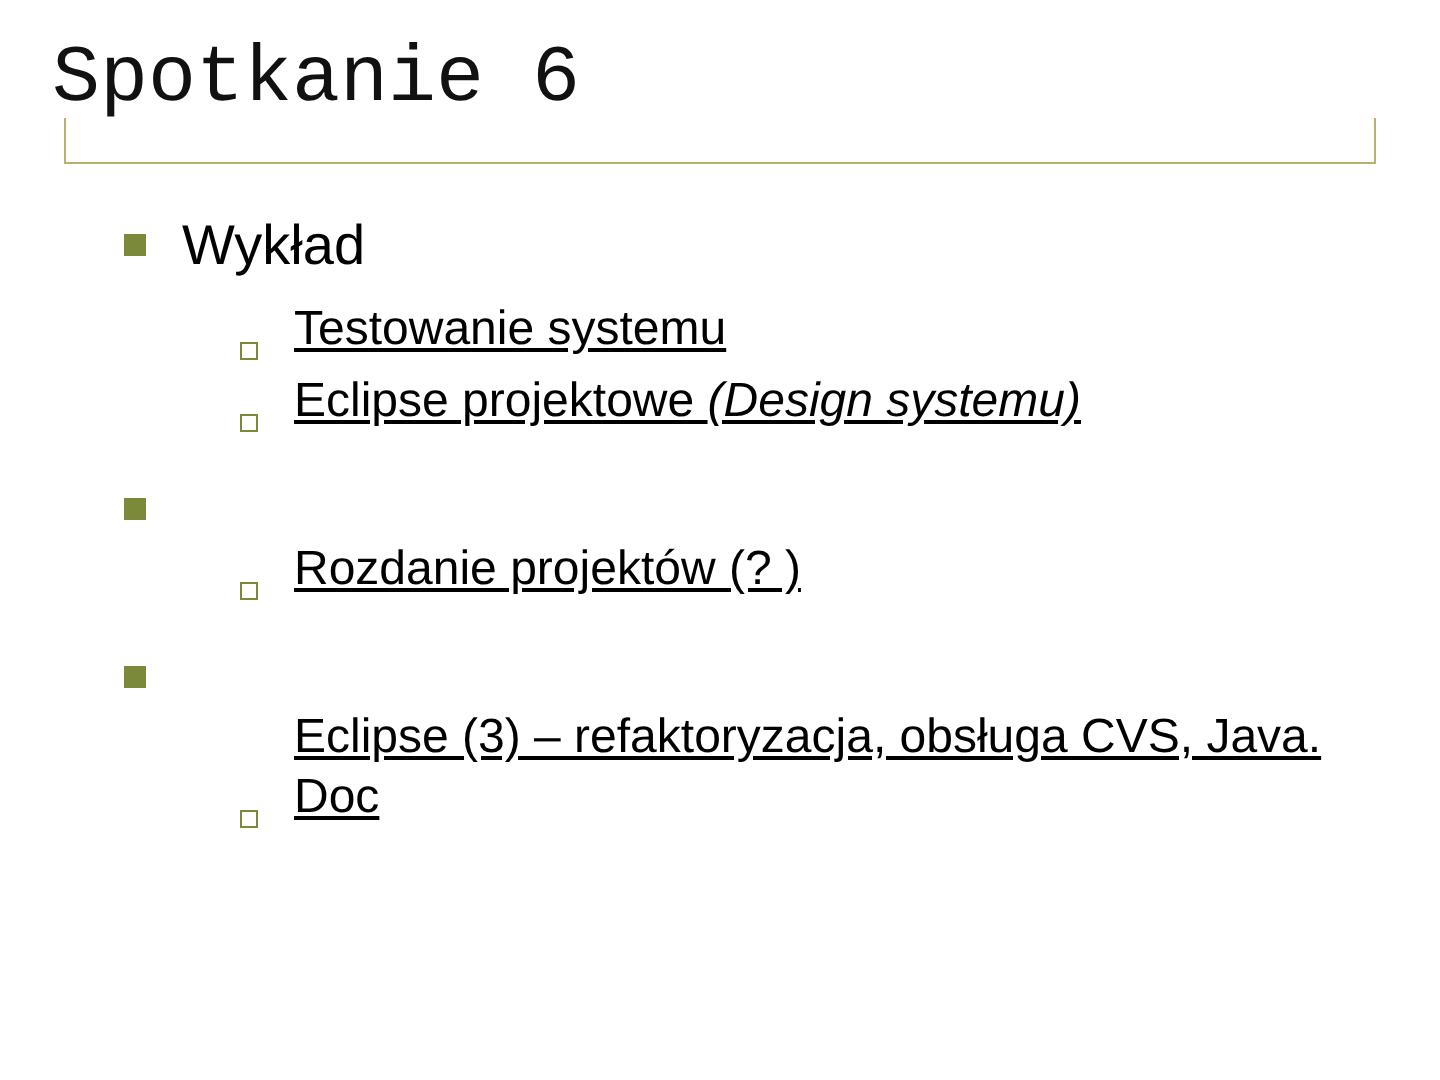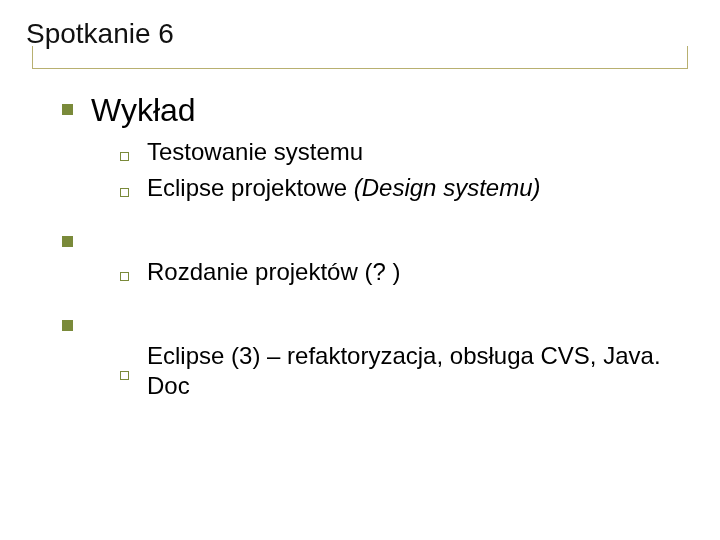--- a/index.html
+++ b/index.html
@@ -12,22 +12,22 @@
     color: #000;
   }
   .slide {
     box-sizing: border-box;
     width: 720px;
     height: 540px;
     padding: 18px 24px 24px 24px;
     position: relative;
   }
   .title {
-    font-family: Liberation Sans, sans-serif;
-    font-size: 28px;
+    font-family: Liberation Mono, monospace;
+    font-size: 40px;
     font-weight: 400;
     color: #111;
     margin: 0 0 4px 2px;
   }
   .title-rule-outer {
     height: 14px;
     border: 1px solid #b8b070; 
     border-top: none;
     margin: 2px 8px 18px 8px;
     position: relative;
@@ -63,33 +63,34 @@
   }
   .l1 .bullet {
     width: 11px;
     height: 11px;
     background: #7a8a3a; 
     margin-top: 11px;
     margin-right: 18px;
     flex: 0 0 auto;
   }
   .l1 .label {
-    font-size: 32px;
+    font-size: 28px;
     line-height: 34px;
   }
 
   .sub {
     padding-left: 58px;
     margin-top: 10px;
     margin-bottom: 22px;
   }
   .l2 {
     display: flex;
-    align-items: center;
+    align-items: flex-end;
     margin-bottom: 6px;
+    text-decoration: underline;
   }
   .l2 .bullet {
     width: 9px;
     height: 9px;
     border: 1px solid #7a8a3a;
     box-sizing: border-box;
     margin-top: 9px;
     margin-right: 18px;
     flex: 0 0 auto;
   }

